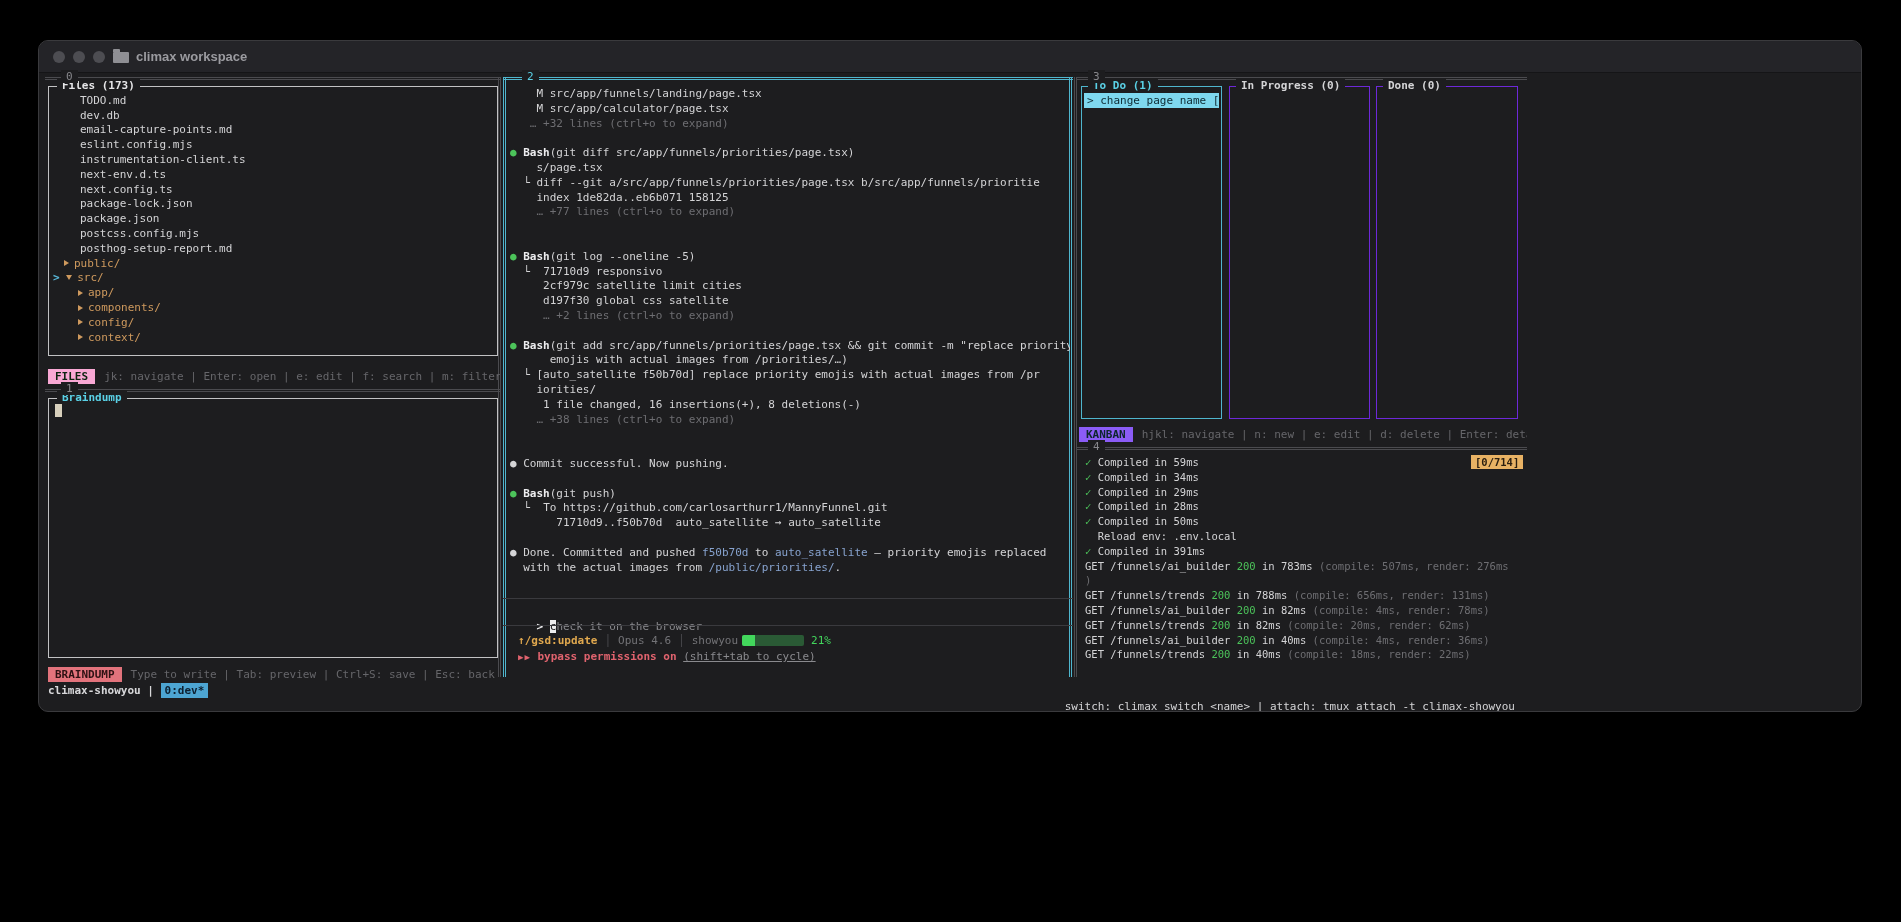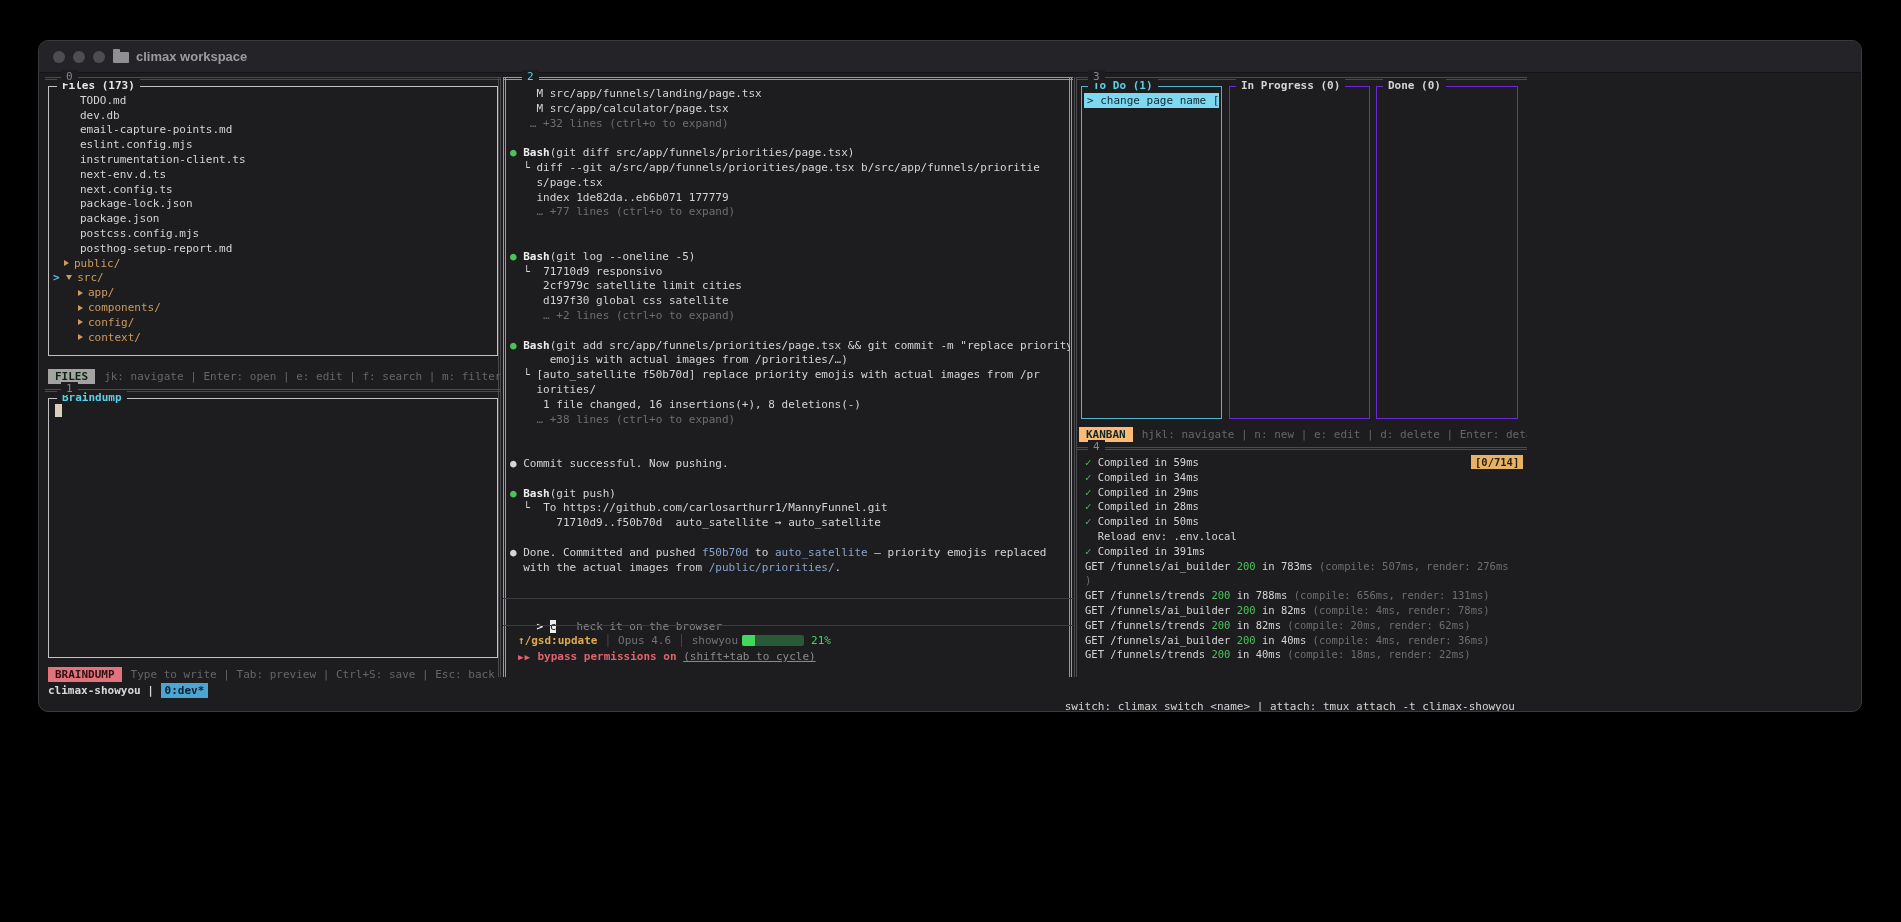--- a/index.html
+++ b/index.html
@@ -50,42 +50,42 @@
   .k-subdir { padding-left:29px; color:#cf9a5e; }
   .selmark { color:#58b7d8; font-weight:bold; }
   .tri { display:inline-block; width:0; height:0; margin-right:5px; }
   .tri.r { border-left:5px solid #cf9a5e; border-top:3.5px solid transparent; border-bottom:3.5px solid transparent; }
   .tri.d { border-top:5px solid #cf9a5e; border-left:3.5px solid transparent; border-right:3.5px solid transparent; }
 
   
   .sbar { position:absolute; display:flex; align-items:center; white-space:pre; overflow:hidden;
     font-size:11px; height:16px; }
   .badge { display:inline-block; padding:1px 7px; font-weight:bold; font-size:11px; margin-right:9px; }
-  .badge.green { background:#a3a3a3; color:#0c2410; }
+  .badge.green { background:#f9a8d4; color:#0c2410; }
   .badge.red { background:#e2737c; color:#2d1113; }
-  .badge.cyan { background:#fdba74; color:#0d262c; }
+  .badge.cyan { background:#8b5cf6; color:#0d262c; }
   .hints { color:#66666a; }
 
   .cursorblock { position:absolute; width:7px; height:13px; background:#d8d0bc; }
 
   
   .kbox { position:absolute; top:45px; height:333px; border:1px solid #6d28d9; }
   .kbox.active { border-color:#4fb6ce; }
   .ktitle { position:absolute; top:-8px; left:6px; background:#1d1d1f; padding:0 5px;
     font-size:11px; font-weight:bold; color:#d4d4d6; white-space:pre; }
   .kbox.active .ktitle { color:#5ad1e6; }
   .kcard { margin:6px 2px 0 2px; height:15px; background:#7ed8ef; color:#0e2b33;
     font-size:11px; padding:0 3px; white-space:pre; overflow:hidden; line-height:15px; }
 
   
   .sep { position:absolute; height:0; border-top:1px solid #3a3a3e; }
   .prompt { position:absolute; font-size:11px; line-height:16px; white-space:pre; }
   .prompt .chev { color:#ededef; font-weight:bold; }
   .prompt .cur { background:#ededee; color:#141416; }
-  .prompt .ptext { color:#8a8a8e;padding-left:20px; }
+  .prompt .ptext { color:#8a8a8e; }
   .statusrow { position:absolute; display:flex; align-items:center; font-size:11px; white-space:pre; height:15px; }
   .gold { color:#e0a84e; font-weight:bold; }
   .dim { color:#737377; }
   .vsep { color:#4a4a4e; padding:0 7px; }
   .pbar { width:62px; height:11px; background:#2a5a35; border-radius:2px; overflow:hidden; margin:0 7px 0 4px; }
   .pbar .fill { height:100%; background:#42d75c; }
   .pgreen { color:#42d75c; }
   .redtxt { color:#e0636e; font-weight:bold; }
   .graytxt { color:#8a8a8e;text-decoration:underline; }
 
@@ -164,23 +164,23 @@
     <span class="badge red">BRAINDUMP</span>
     <span class="hints">Type to write | Tab: preview | Ctrl+S: save | Esc: back</span>
   </div>
 
   <div class="term" style="position:absolute;left:471px;top:46px;width:560px">
       <div class="tl"><span class="c-w">    M src/app/funnels/landing/page.tsx</span></div>
       <div class="tl"><span class="c-w">    M src/app/calculator/page.tsx</span></div>
       <div class="tl"><span class="c-g">   … +32 lines (ctrl+o to expand)</span></div>
       <div class="tl">&nbsp;</div>
       <div class="tl"><span class="c-grn">● </span><span class="c-wb">Bash</span><span class="c-w">(git diff src/app/funnels/priorities/page.tsx)</span></div>
+      <div class="tl"><span class="c-w">    s/page.tsx</span></div>
       <div class="tl"><span class="c-w">  └ </span><span class="c-w">diff --git a/src/app/funnels/priorities/page.tsx b/src/app/funnels/prioritie</span></div>
-      <div class="tl"><span class="c-w">    s/page.tsx</span></div>
-      <div class="tl"><span class="c-w">    index 1de82da..eb6b071 177779</span></div>
+      <div class="tl"><span class="c-w">    index 1de82da..eb6b071 158125</span></div>
       <div class="tl"><span class="c-g">    … +77 lines (ctrl+o to expand)</span></div>
       <div class="tl">&nbsp;</div>
       <div class="tl">&nbsp;</div>
       <div class="tl"><span class="c-grn">● </span><span class="c-wb">Bash</span><span class="c-w">(git log --oneline -5)</span></div>
       <div class="tl"><span class="c-w">  └  </span><span class="c-w">71710d9 responsivo</span></div>
       <div class="tl"><span class="c-w">     2cf979c satellite limit cities</span></div>
       <div class="tl"><span class="c-w">     d197f30 global css satellite</span></div>
       <div class="tl"><span class="c-g">     … +2 lines (ctrl+o to expand)</span></div>
       <div class="tl">&nbsp;</div>
       <div class="tl"><span class="c-grn">● </span><span class="c-wb">Bash</span><span class="c-w">(git add src/app/funnels/priorities/page.tsx &amp;&amp; git commit -m "replace priority</span></div>

